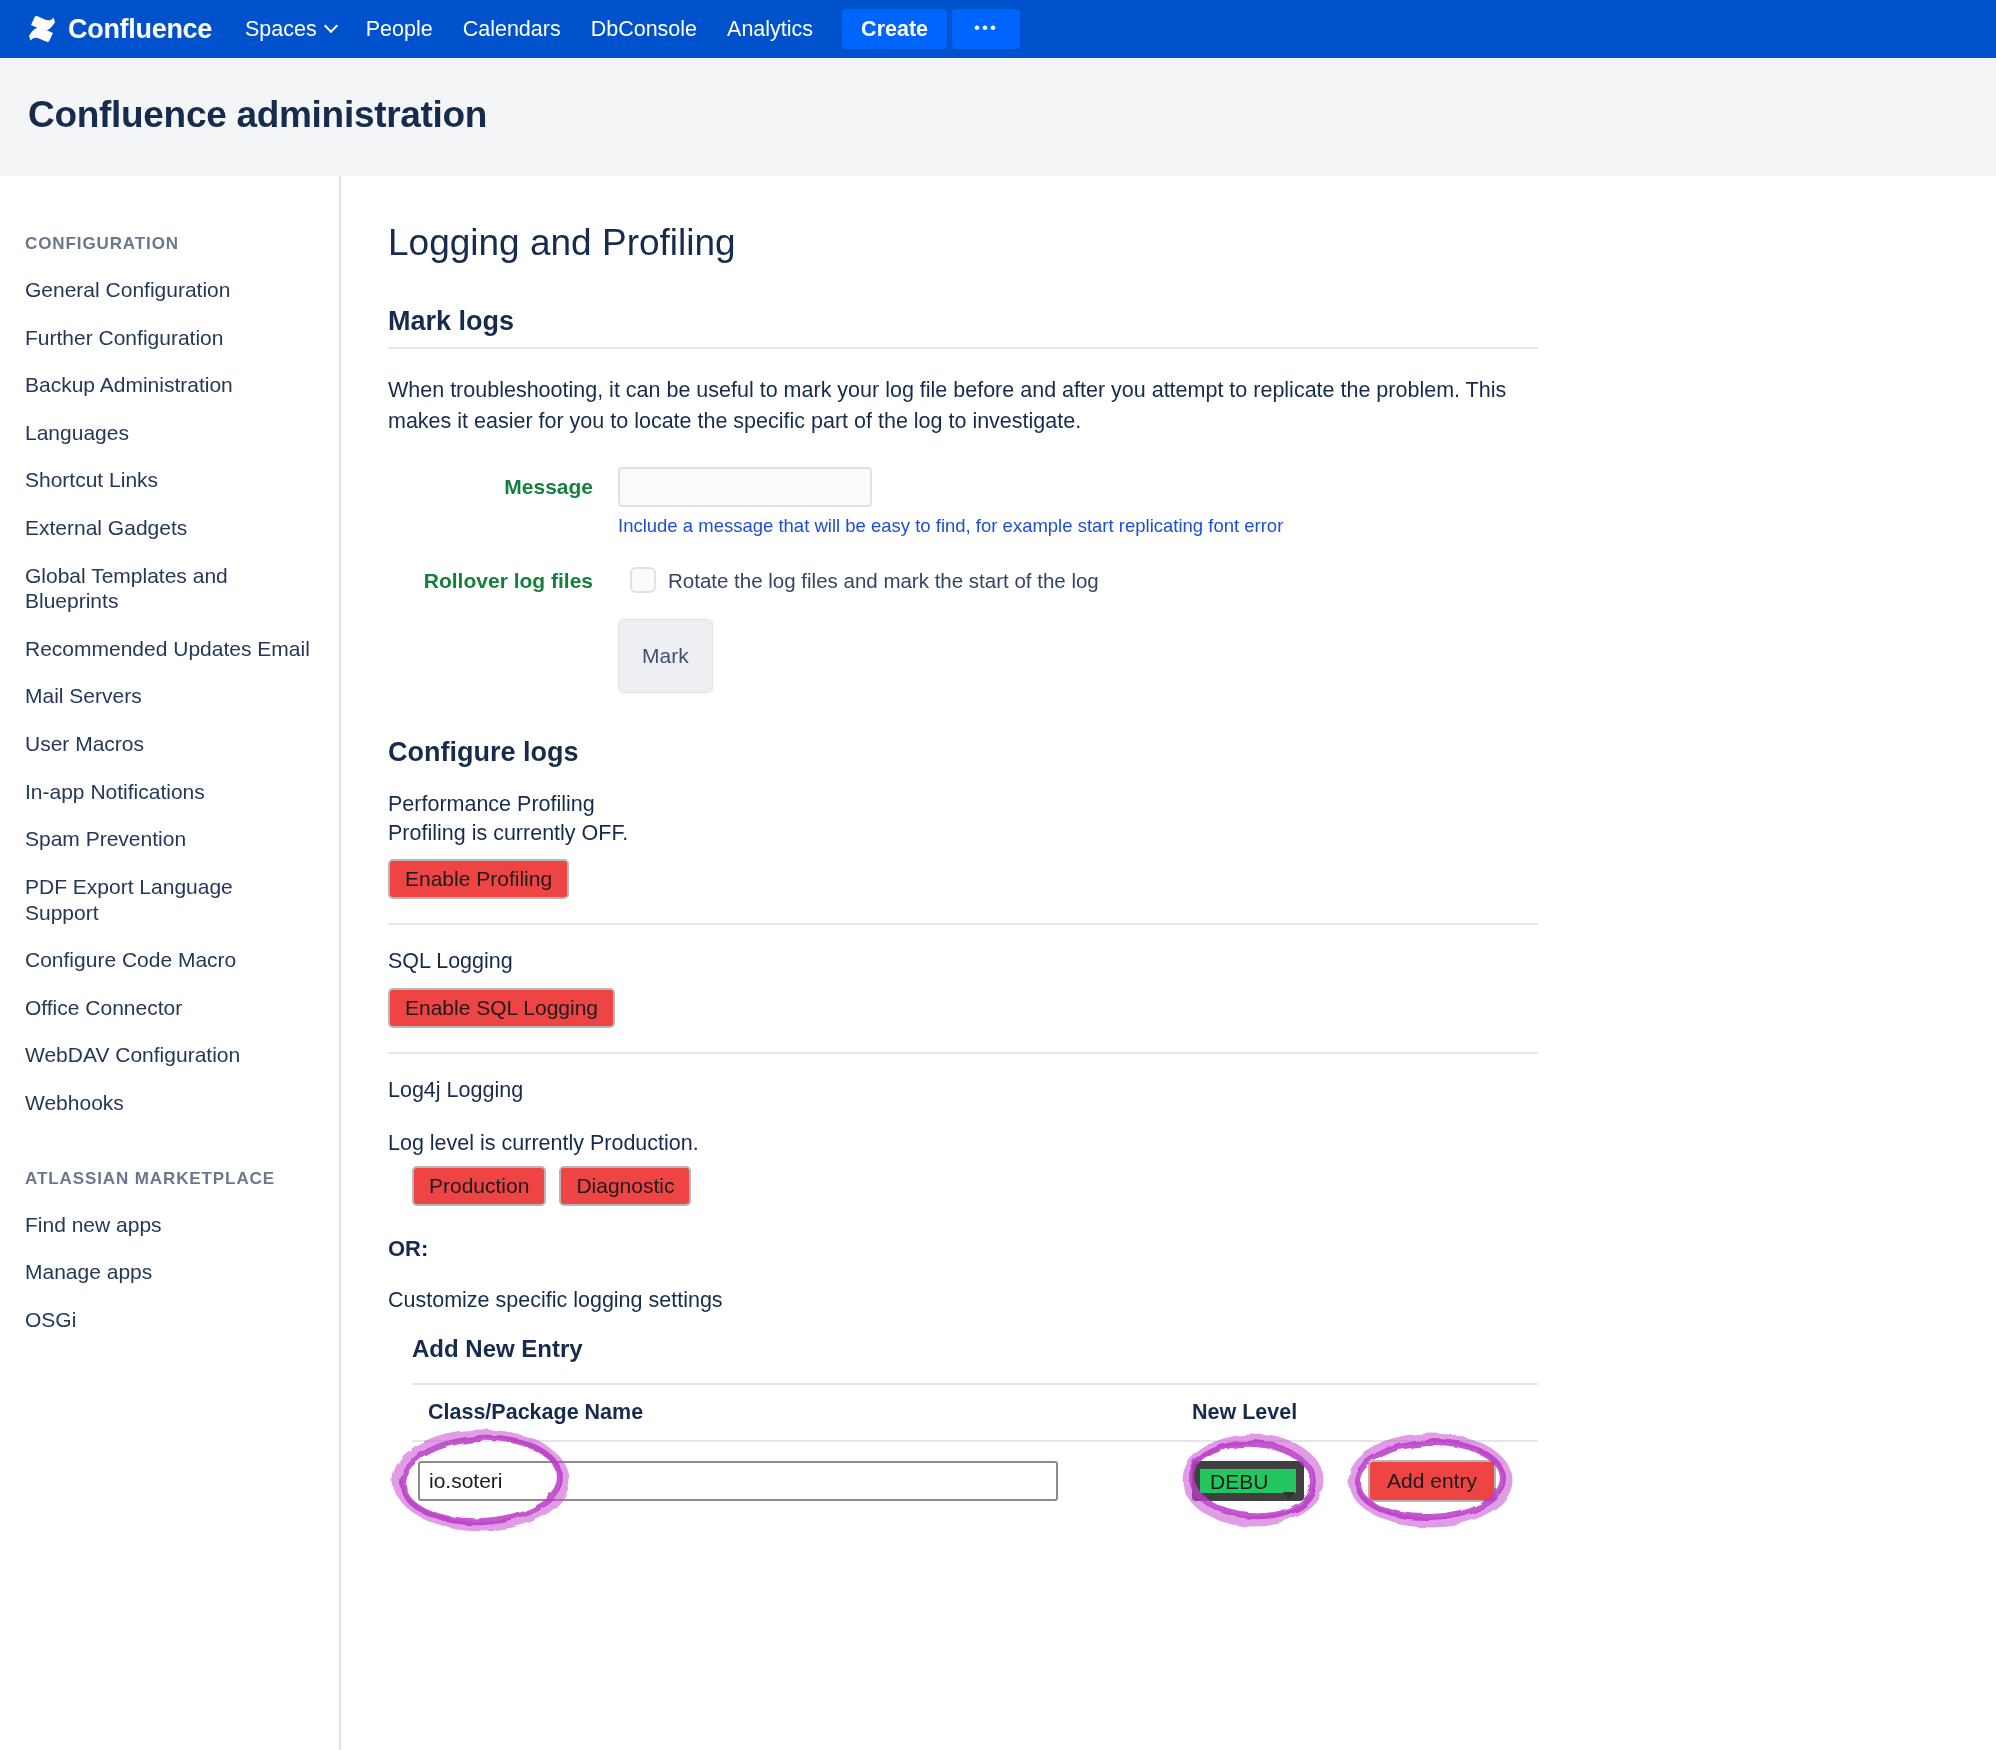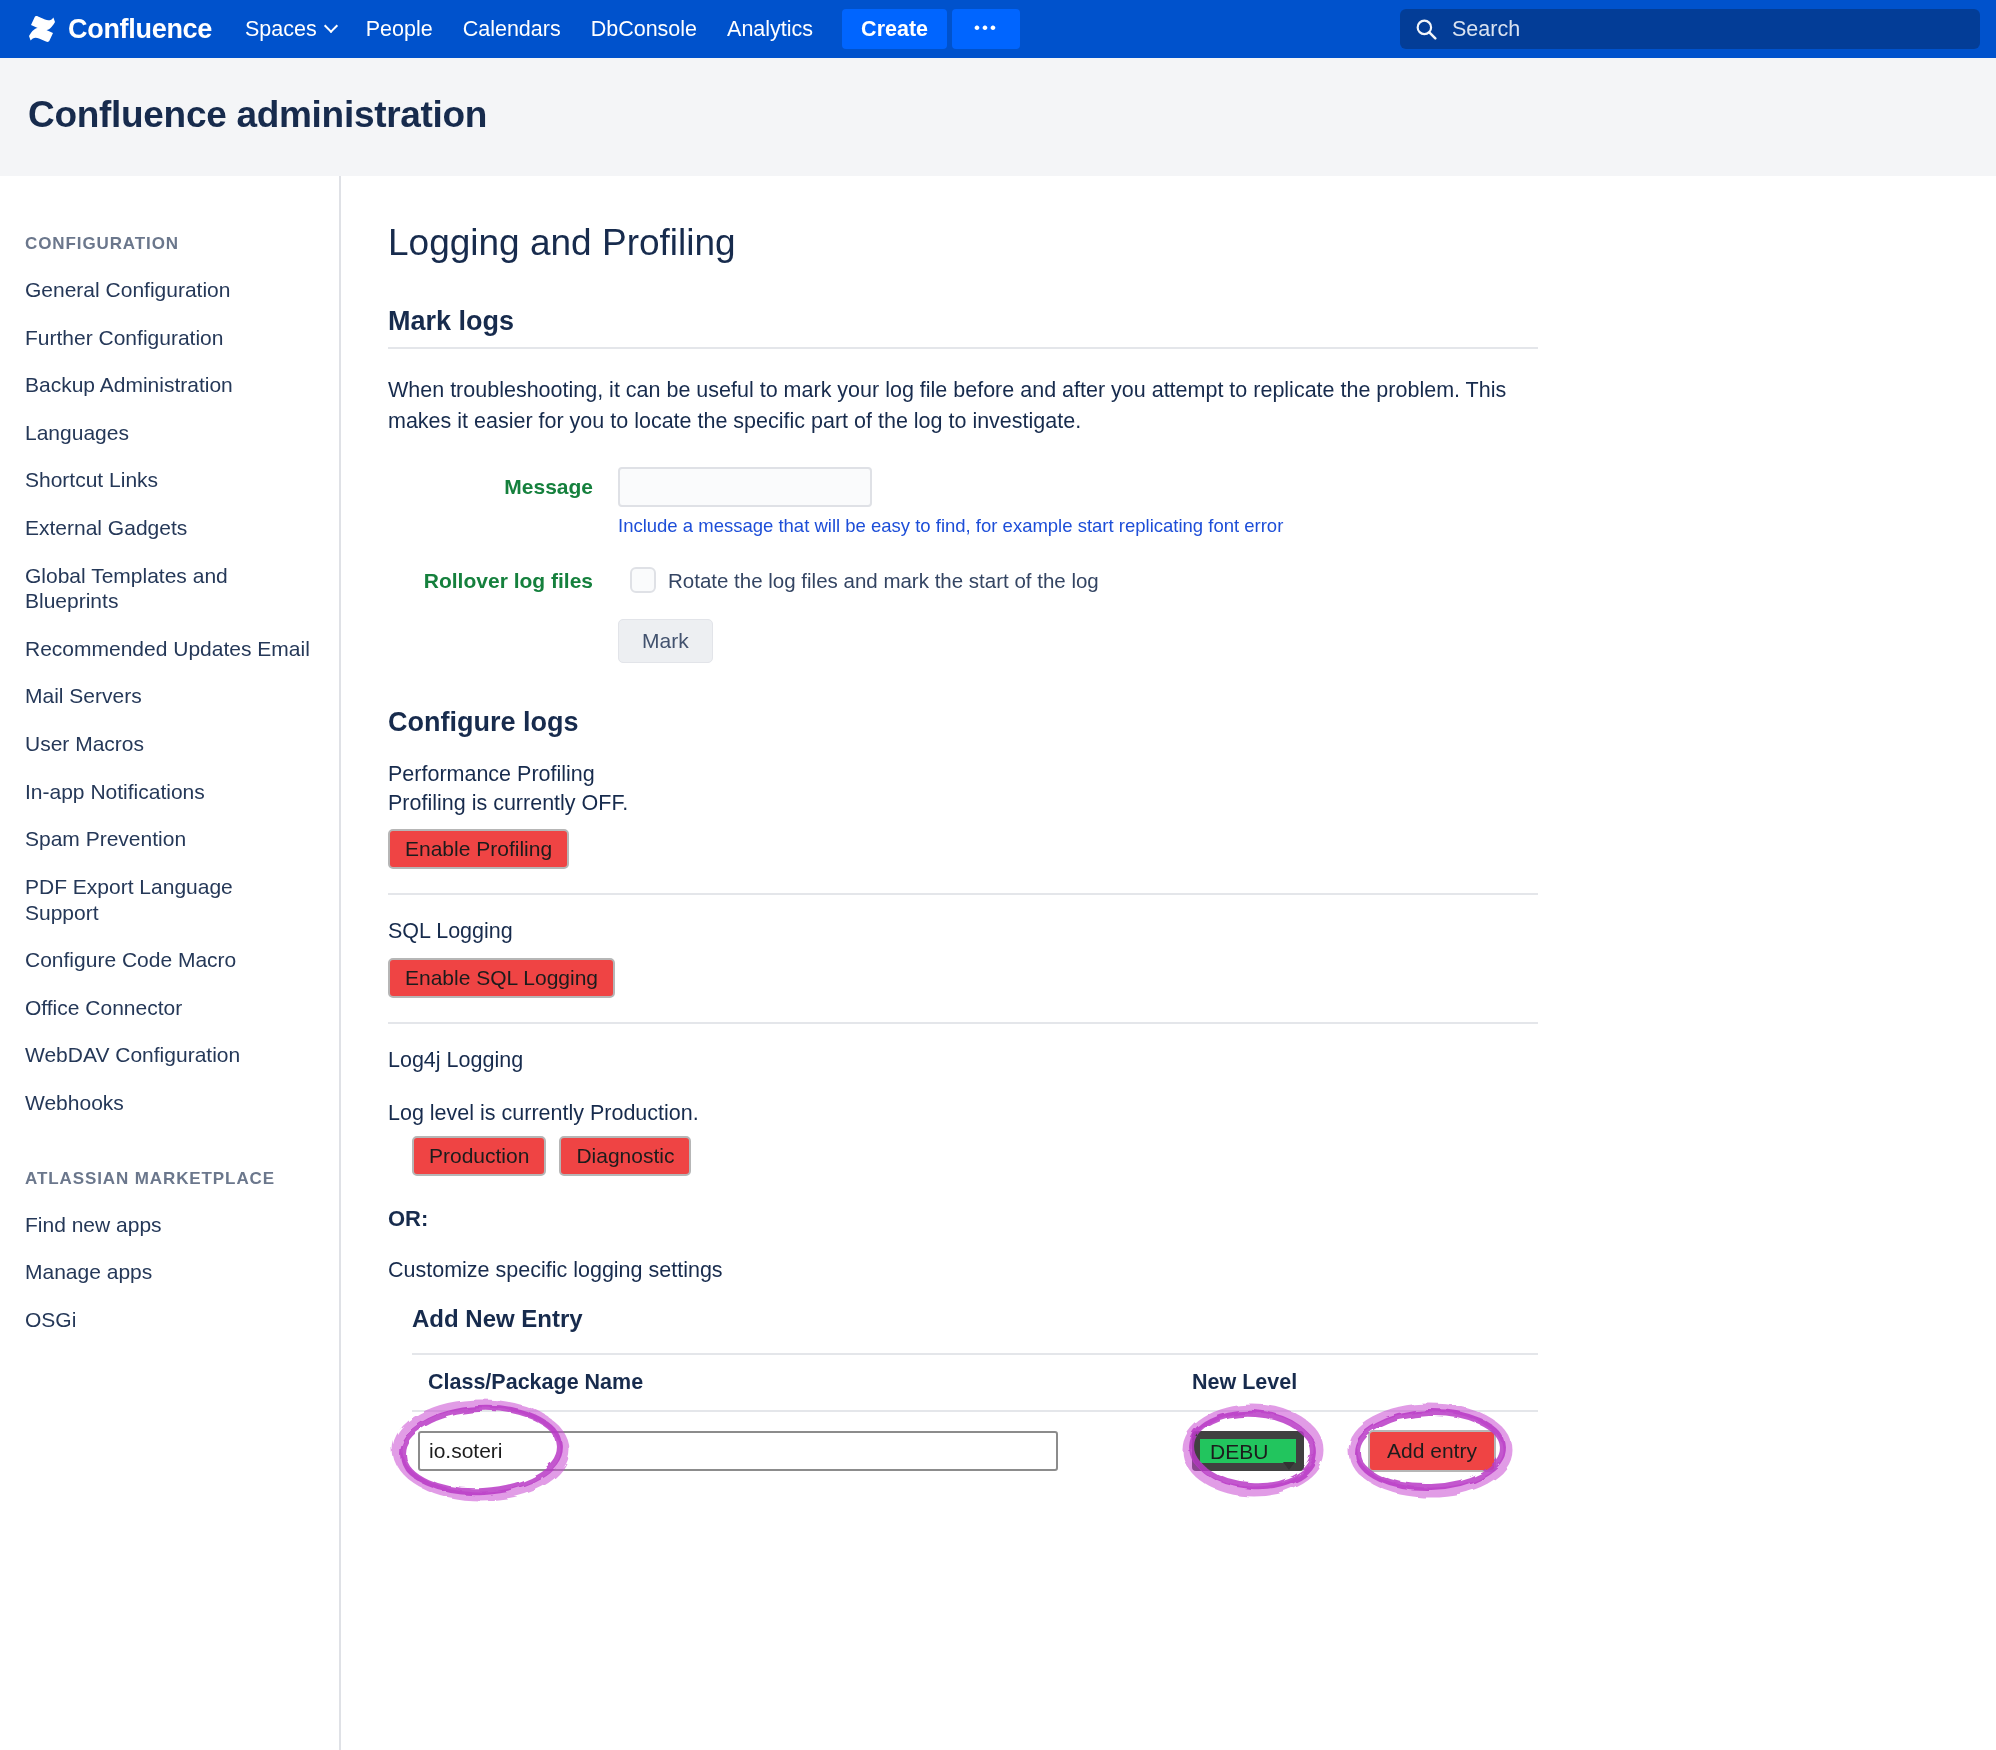--- a/index.html
+++ b/index.html
@@ -86,21 +86,21 @@
   }
   .help-text { margin: 8px 0 30px 230px; font-size: 18.5px; color: #1d4ed8; }
   .check-row { display: flex; align-items: flex-end; gap: 12px; margin-bottom: 16px; }
   input[type="checkbox"] {
     appearance: none; -webkit-appearance: none; width: 26px; height: 26px; margin: 0;
     border: 2px solid #DFE1E6; background: #FAFBFC; border-radius: 6px; cursor: pointer;
   }
   .check-label { font-size: 20.5px; color: #344563; }
   .btn-mark {
     margin: 10px 0 44px 230px; background: #EDEFF2; color: #42526E;
-    border: 1px solid #E2E4E9; border-radius: 5px; padding: 9px 23px;
+    border: 1px solid #E2E4E9; border-radius: 5px; padding: 24px 23px;
     font-size: 21px; font-family: inherit; cursor: pointer;
   }
 
   
   .log-title { font-size: 21.5px; margin: 0 0 4px 0; }
   .log-status { font-size: 21.5px; margin: 0 0 13px 0; }
   .btn-native {
     background: #ef4444; border: 2px solid #B6B6B6; border-radius: 5px;
     font-size: 21px; color: #1c1c1c; padding: 6px 15px; font-family: inherit; cursor: pointer;
   }
@@ -170,29 +170,20 @@
       <span>Calendars</span>
     </div>
   <div class="nav-item">
       <span>DbConsole</span>
     </div>
   <div class="nav-item">
       <span>Analytics</span>
     </div>
   <button class="btn-create">Create</button>
   <button class="btn-more">•••</button>
-  <div class="nav-search">
-    <span style="display:flex">
-      <svg width="26" height="26" viewBox="0 0 24 24">
-        <circle cx="10.5" cy="10.5" r="6.2" fill="none" stroke="#fff" stroke-width="2" opacity="0.95"></circle>
-        <line x1="15.3" y1="15.3" x2="20.6" y2="20.6" stroke="#fff" stroke-width="2.3" stroke-linecap="round" opacity="0.95"></line>
-      </svg>
-    </span>
-    <input type="text" placeholder="Search" style="">
-  </div>
 </div>
 
 <div class="page-header">
   <h1>Confluence administration</h1>
 </div>
 
 <div class="layout">
 
   <div class="sidebar">
     <div class="sb-section">

